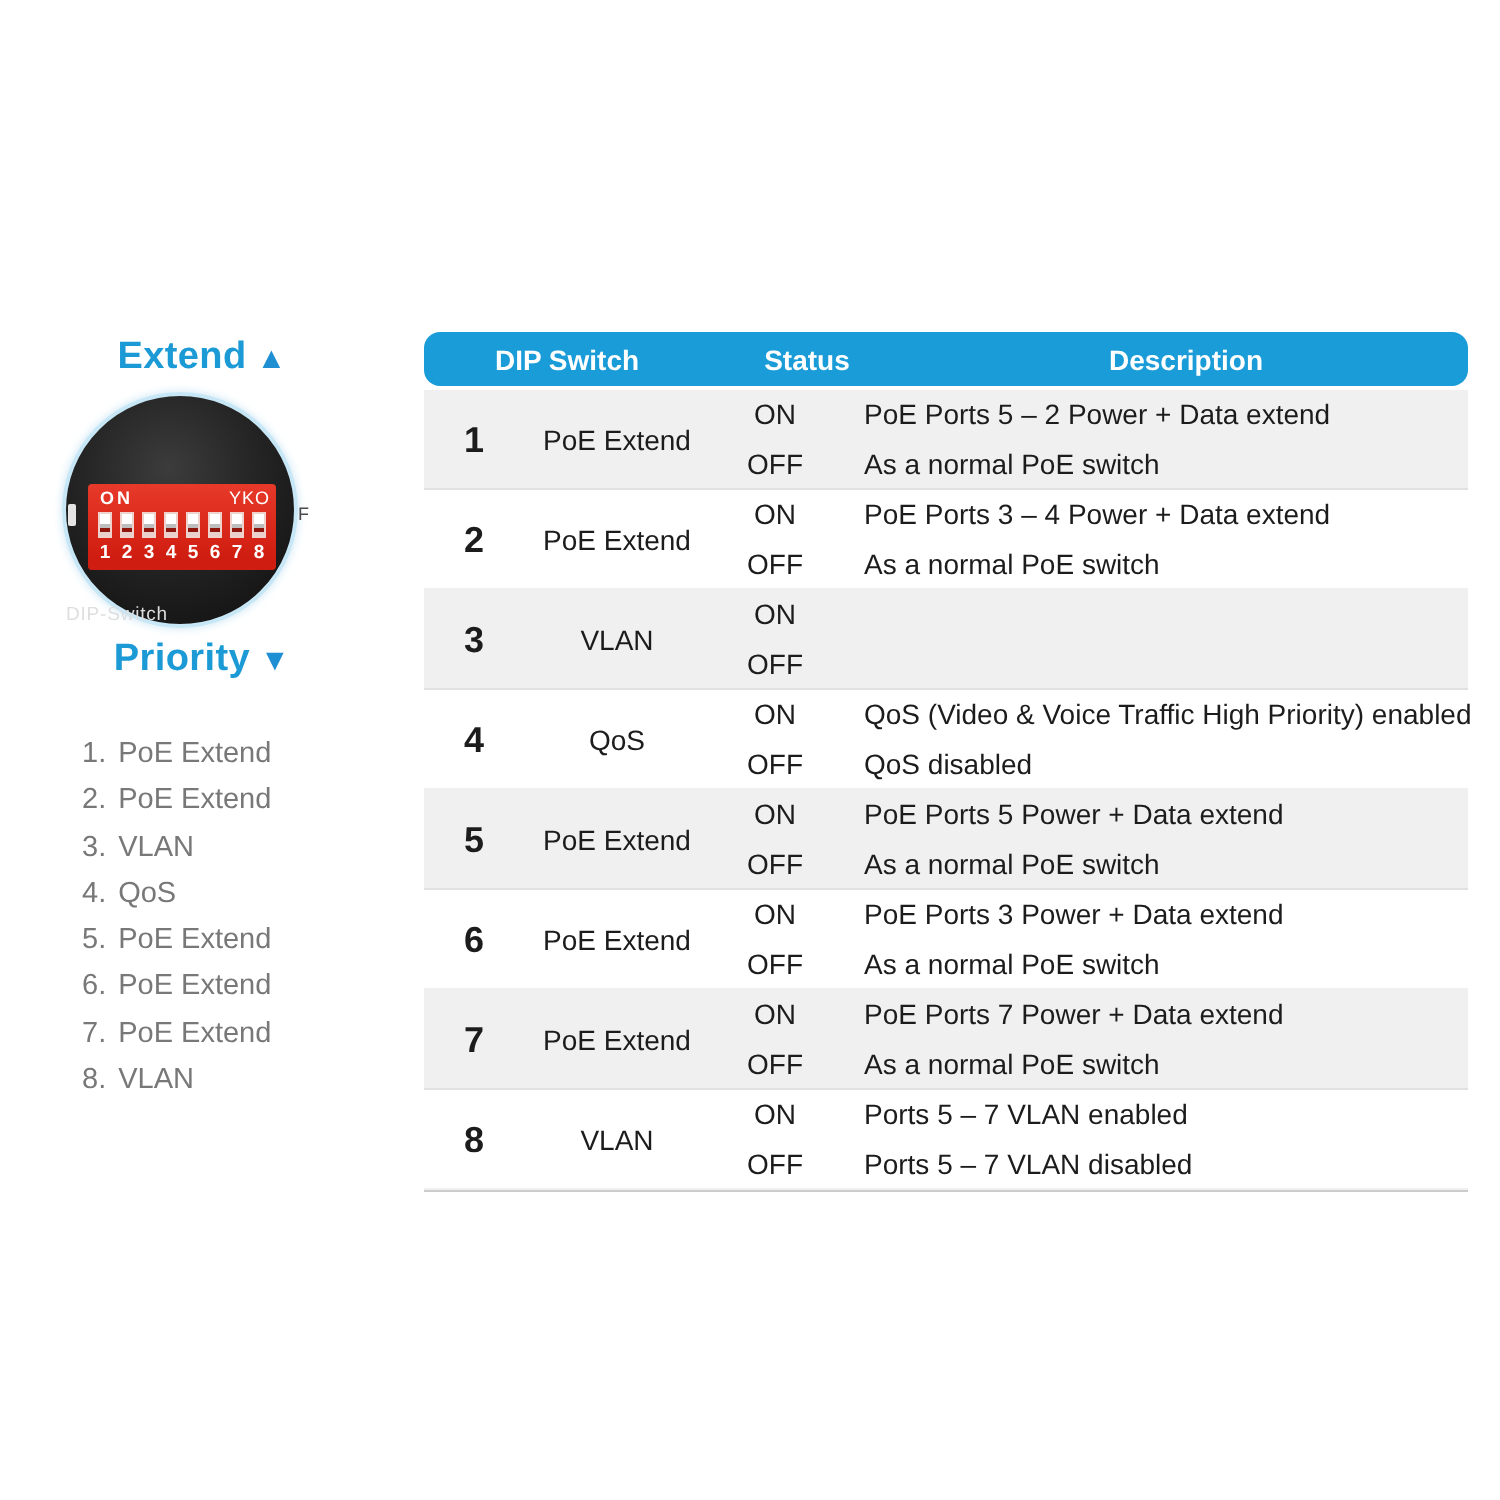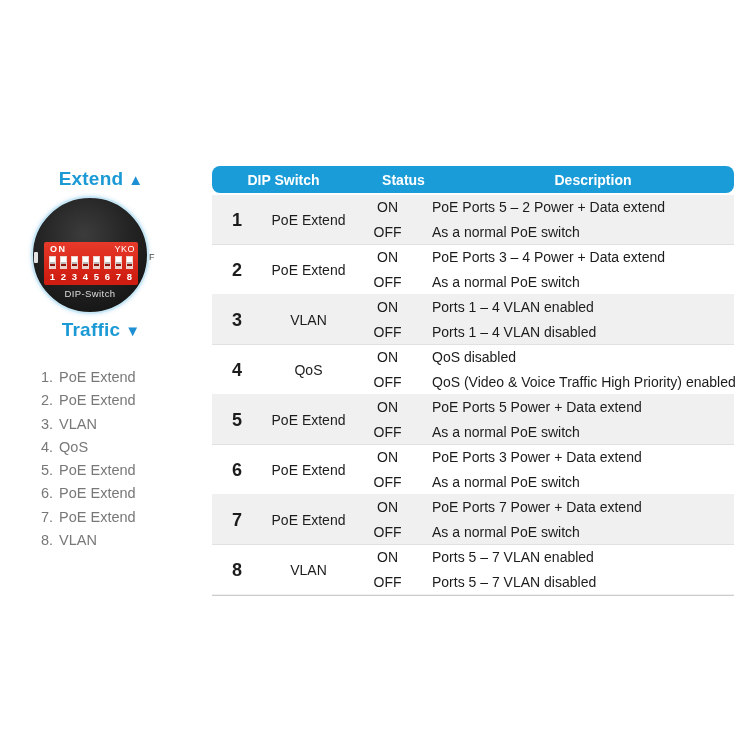--- a/index.html
+++ b/index.html
@@ -36,21 +36,21 @@
   .slot-row, .num-row { display:grid; grid-template-columns:repeat(8,1fr); padding:0 3px; }
   .slot-row { height:14px; margin-top:1px; }
   .slot {
     width:7px; height:13px; margin:0 auto; position:relative;
     background:#8e150c; border:1px solid #f0d2cc; box-sizing:border-box;
   }
   .slot::after { content:""; position:absolute; left:0; bottom:0; width:100%; height:2px; background:rgba(255,255,255,0.8); }
   .handle { position:absolute; left:0; top:0; width:100%; height:7px; background:#ffffff; box-shadow:inset 0 -2px 0 #bdbdbd; }
   .num-row { margin-top:1px; }
   .sw-num { text-align:center; color:#ffffff; font-weight:bold; font-size:9.5px; }
-  .dip-caption { position:absolute; left:0; top:90px; width:100%; text-align:center; color:#dedede; font-size:9.5px; letter-spacing:0.4px; }
+  .dip-caption { position:absolute; left:0; top:104px; width:100%; color:#dedede; font-size:9.5px; letter-spacing:0.4px; }
   .notch { position:absolute; left:1px; top:54px; width:4px; height:11px; background:#e4e4e4; border-radius:1px; }
   .edge-letter { position:absolute; left:149px; top:252px; font-size:9px; color:#4a4a4a; }
 
   .legend { position:absolute; left:41px; top:366px; color:#787878; font-size:14.5px; }
   .legend-item { height:23.3px; line-height:23.3px; white-space:nowrap; }
   .legend-item .lg-num { margin-right:6px; }
 
   
   .dip-table { position:absolute; left:212px; top:166px; width:522px; }
   .t-header {
@@ -139,21 +139,21 @@
 
           <span class="sw-num">8</span>
 
       </div>
     </div>
     <div class="dip-caption">DIP-Switch</div>
   </div>
   <div class="edge-letter">F</div>
 
   <div class="mode-label" id="standard-label">
-    <span>Traffic</span><span class="tri">▼</span>
+    <span>Priority</span><span class="tri">▼</span>
   </div>
 
   <div class="legend">
 
       <div class="legend-item">
         <span class="lg-num">1.</span><span>PoE Extend</span>
       </div>
 
       <div class="legend-item">
         <span class="lg-num">2.</span><span>PoE Extend</span>
@@ -219,36 +219,32 @@
           </div>
         </div>
 
         <div class="t-row">
           <div class="cell-num">3</div>
           <div class="cell-name">VLAN</div>
           <div class="cell-status">
             <div>ON</div>
             <div>OFF</div>
           </div>
-          <div class="cell-desc">
-            <div>Ports 1 – 4 VLAN enabled</div>
-            <div>Ports 1 – 4 VLAN disabled</div>
-          </div>
         </div>
 
         <div class="t-row">
           <div class="cell-num">4</div>
           <div class="cell-name">QoS</div>
           <div class="cell-status">
             <div>ON</div>
             <div>OFF</div>
           </div>
           <div class="cell-desc">
+            <div>QoS (Video &amp; Voice Traffic High Priority) enabled</div>
             <div>QoS disabled</div>
-            <div>QoS (Video &amp; Voice Traffic High Priority) enabled</div>
           </div>
         </div>
 
         <div class="t-row">
           <div class="cell-num">5</div>
           <div class="cell-name">PoE Extend</div>
           <div class="cell-status">
             <div>ON</div>
             <div>OFF</div>
           </div>

